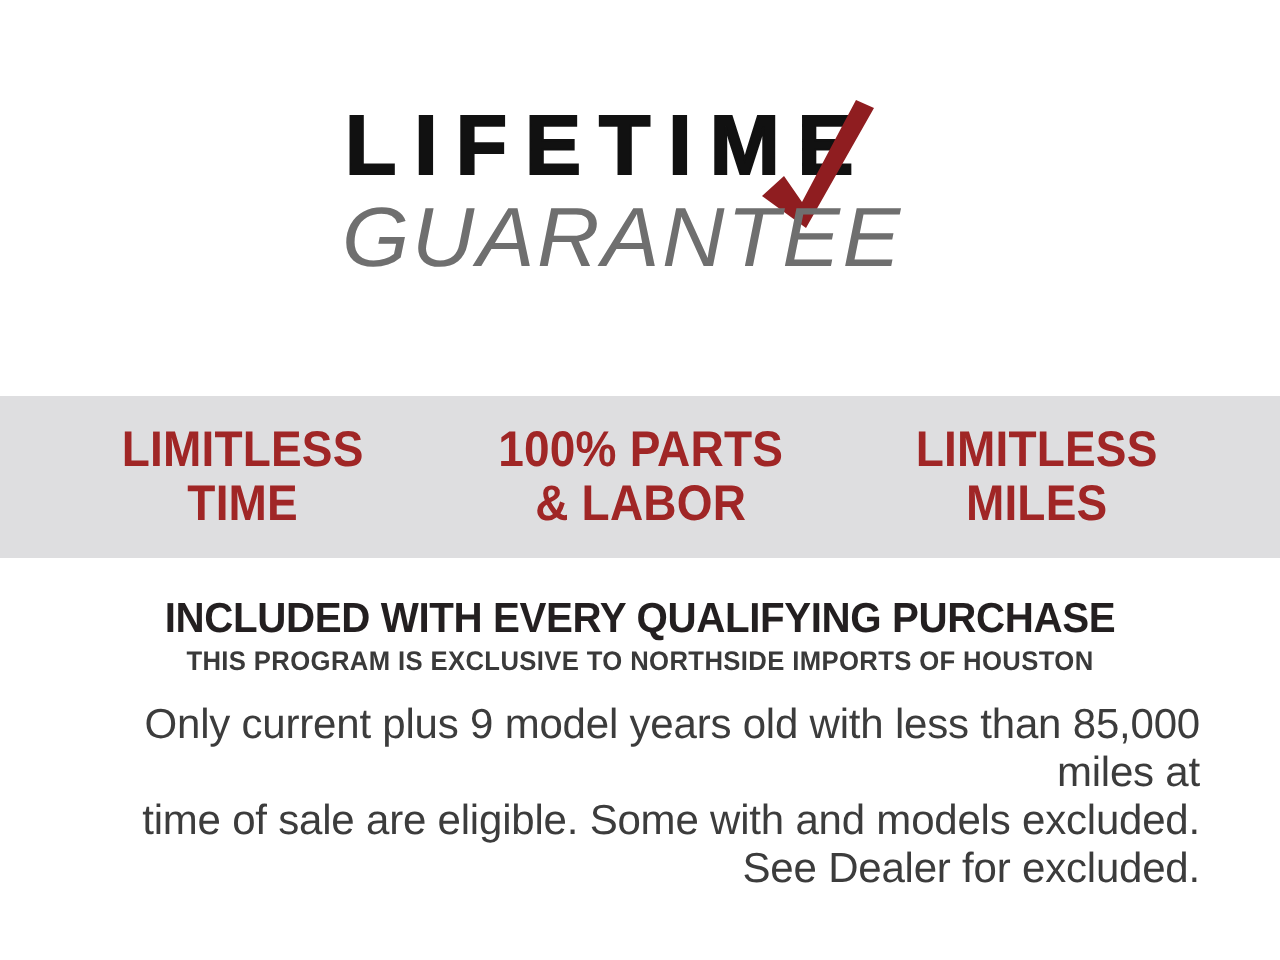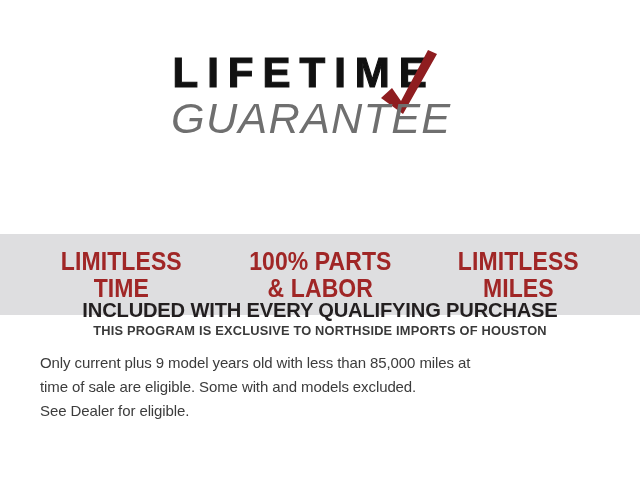--- a/index.html
+++ b/index.html
@@ -80,21 +80,20 @@
     left: 0;
     top: 198px;
     width: 640px;
     height: 81px;
     background: #dedee0;
     display: flex;
     align-items: center;
     justify-content: space-between;
     box-sizing: border-box;
     padding: 12px 22px;
-    margin-top: 36px;
   }
   .benefit {
     flex: 1 1 0;
     text-align: center;
     font-family: "Liberation Sans", sans-serif;
     font-weight: bold;
     font-size: 25px;
     line-height: 27px;
     letter-spacing: 0.1px;
     color: #a02626;
@@ -131,24 +130,24 @@
     color: #3a3a3a;
     transform: scaleX(0.95);
   }
 
   
   .fineprint {
     position: absolute;
     left: 40px;
     top: 351px;
     width: 560px;
-    text-align: left;
+    text-align: right;
     font-family: "Liberation Sans", sans-serif;
     font-weight: normal;
-    font-size: 15px;
+    font-size: 21px;
     line-height: 24px;
     letter-spacing: -0.1px;
     color: #3c3c3c;
   }
   .fineprint span { display: block; }
 </style>
 </head>
 <body>
 
 <div id="page">
@@ -179,16 +178,16 @@
       <span class="l2">MILES</span>
     </div>
   </div>
 
   <div class="headline">INCLUDED WITH EVERY QUALIFYING PURCHASE</div>
   <div class="subheadline">THIS PROGRAM IS EXCLUSIVE TO NORTHSIDE IMPORTS OF HOUSTON</div>
 
   <div class="fineprint">
     <span>Only current plus 9 model years old with less than 85,000 miles at</span>
     <span>time of sale are eligible. Some with and models excluded.</span>
-    <span>See Dealer for eligible.</span>
+    <span>See Dealer for excluded.</span>
   </div>
 
 </div>
 
 </body></html>

